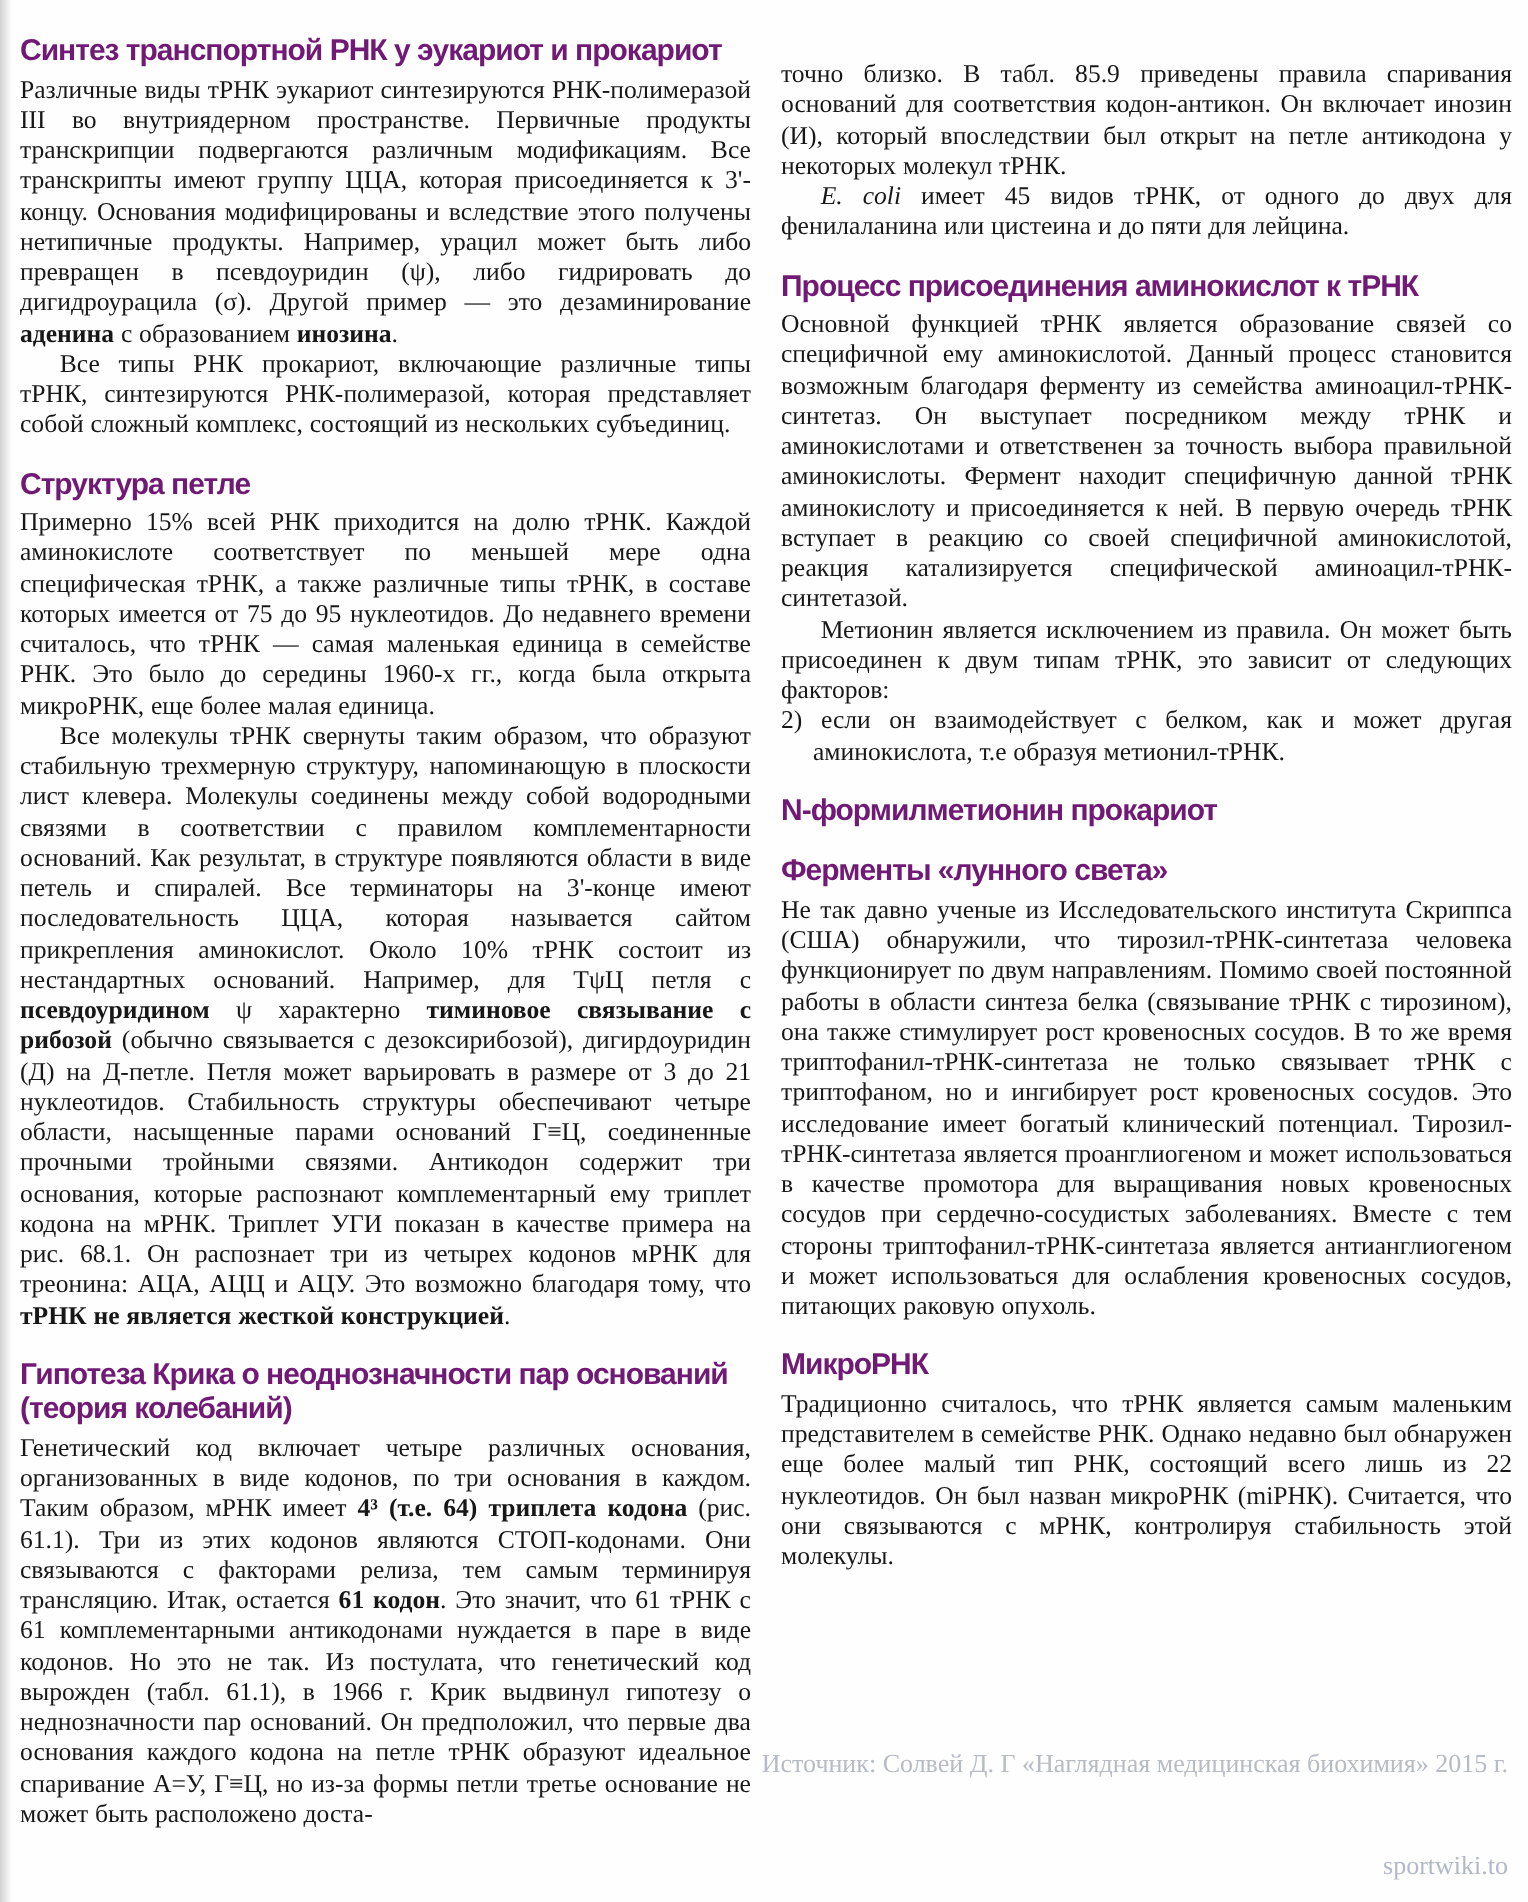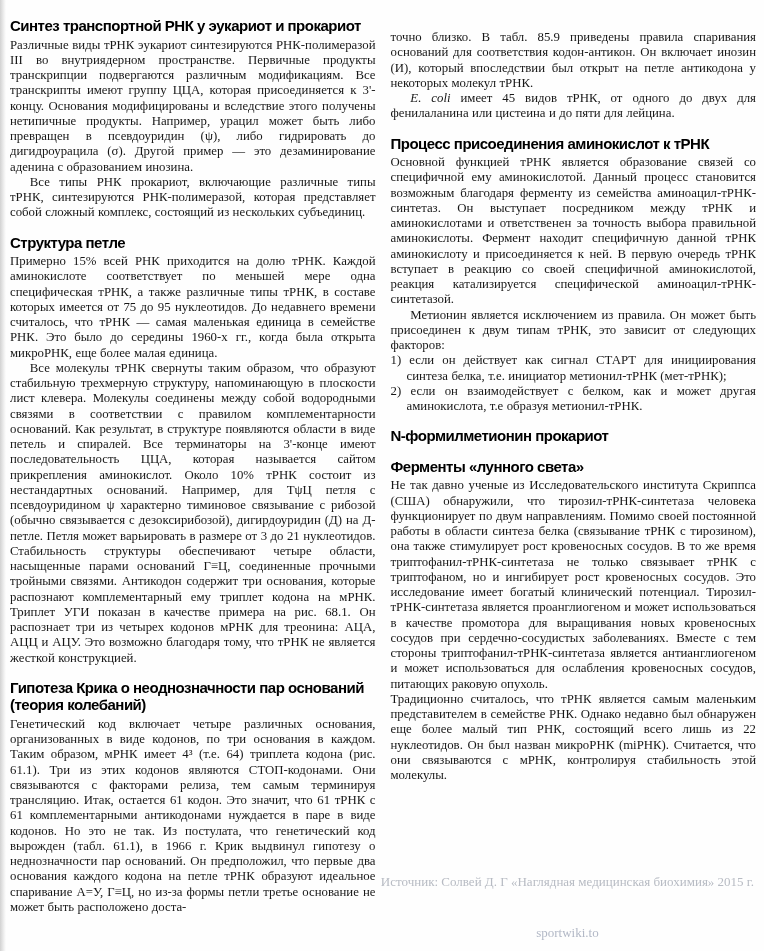--- a/index.html
+++ b/index.html
@@ -23,39 +23,39 @@
   }
   .col{min-width:0;}
   .col.right{padding-top:13px;}
   .heading{
     font-family:"Liberation Sans","DejaVu Sans",sans-serif;
     font-weight:bold;
     font-size:15px;
     line-height:17.5px;
     letter-spacing:-0.5px;
     margin:13px 0 3px 0;
-    color:#000000;
+    color:#701a75;
   }
   .col .heading:first-child{margin-top:0;}
   .para{
     font-size:12.8px;
     line-height:15.25px;
     text-align:justify;
     margin:0;
     word-spacing:0.2px;
   }
   .para.indent{text-indent:1.55em;}
   .para.list-item{padding-left:1.25em;text-indent:-1.25em;}
-  .para b{font-weight:normal;}
+  .para b{font-weight:bold;}
   .para i{font-style:italic;}
   .footer{
     position:absolute;
     right:10px;
     bottom:9px;
-    text-align:center;
+    text-align:right;
     font-size:13px;
     line-height:19px;
     color:#b7bbc3;
   }
   .footer .site{color:#b2b8c6;margin-top:32px;}
 </style>
 </head>
 <body>
 
 <div class="page-edge"></div>
@@ -70,25 +70,25 @@
       <p class="para indent"><span>Все молекулы тРНК свернуты таким образом, что образуют стабильную трехмерную структуру, напоминающую в плоскости лист клевера. Молекулы соединены между собой водородными связями в соответствии с правилом комплементарности оснований. Как результат, в структуре появляются области в виде петель и спиралей. Все терминаторы на 3'-конце имеют последовательность ЦЦА, которая называется сайтом прикрепления аминокислот. Около 10% тРНК состоит из нестандартных оснований. Например, для ТψЦ петля с </span><b>псевдоуридином</b><span> ψ характерно </span><b>тиминовое связывание с рибозой</b><span> (обычно связывается с дезоксирибозой), дигирдоуридин (Д) на Д-петле. Петля может варьировать в размере от 3 до 21 нуклеотидов. Стабильность структуры обеспечивают четыре области, насыщенные парами оснований Г≡Ц, соединенные прочными тройными связями. Антикодон содержит три основания, которые распознают комплементарный ему триплет кодона на мРНК. Триплет УГИ показан в качестве примера на рис. 68.1. Он распознает три из четырех кодонов мРНК для треонина: АЦА, АЦЦ и АЦУ. Это возможно благодаря тому, что </span><b>тРНК не является жесткой конструкцией</b><span>.</span></p>
       <h2 class="heading">Гипотеза Крика о неоднозначности пар оснований (теория колебаний)</h2>
       <p class="para"><span>Генетический код включает четыре различных основания, организованных в виде кодонов, по три основания в каждом. Таким образом, мРНК имеет </span><b>4³ (т.е. 64) триплета кодона</b><span> (рис. 61.1). Три из этих кодонов являются СТОП-кодонами. Они связываются с факторами релиза, тем самым терминируя трансляцию. Итак, остается </span><b>61 кодон</b><span>. Это значит, что 61 тРНК с 61 комплементарными антикодонами нуждается в паре в виде кодонов. Но это не так. Из постулата, что генетический код вырожден (табл. 61.1), в 1966 г. Крик выдвинул гипотезу о неднозначности пар оснований. Он предположил, что первые два основания каждого кодона на петле тРНК образуют идеальное спаривание А=У, Г≡Ц, но из-за формы петли третье основание не может быть расположено доста-</span></p>
     </div>
   <div class="col right">
       <p class="para"><span>точно близко. В табл. 85.9 приведены правила спаривания оснований для соответствия кодон-антикон. Он включает инозин (И), который впоследствии был открыт на петле антикодона у некоторых молекул тРНК.</span></p>
       <p class="para indent"><i>E. coli</i><span> имеет 45 видов тРНК, от одного до двух для фенилаланина или цистеина и до пяти для лейцина.</span></p>
       <h2 class="heading">Процесс присоединения аминокислот к тРНК</h2>
       <p class="para"><span>Основной функцией тРНК является образование связей со специфичной ему аминокислотой. Данный процесс становится возможным благодаря ферменту из семейства аминоацил-тРНК-синтетаз. Он выступает посредником между тРНК и аминокислотами и ответственен за точность выбора правильной аминокислоты. Фермент находит специфичную данной тРНК аминокислоту и присоединяется к ней. В первую очередь тРНК вступает в реакцию со своей специфичной аминокислотой, реакция катализируется специфической аминоацил-тРНК-синтетазой.</span></p>
       <p class="para indent"><span>Метионин является исключением из правила. Он может быть присоединен к двум типам тРНК, это зависит от следующих факторов:</span></p>
-      <p class="para list-item"><span>1) </span><span>если он действует как сигнал СТАРТ для инициирования синтеза белка, т.е. инициатор метионил-тРНК (мет-тРНК);</span></p>
       <p class="para list-item"><span>2) </span><span>если он взаимодействует с белком, как и может другая аминокислота, т.е образуя метионил-тРНК.</span></p>
       <h2 class="heading">N-формилметионин прокариот</h2>
       <h2 class="heading">Ферменты «лунного света»</h2>
       <p class="para"><span>Не так давно ученые из Исследовательского института Скриппса (США) обнаружили, что тирозил-тРНК-синтетаза человека функционирует по двум направлениям. Помимо своей постоянной работы в области синтеза белка (связывание тРНК с тирозином), она также стимулирует рост кровеносных сосудов. В то же время триптофанил-тРНК-синтетаза не только связывает тРНК с триптофаном, но и ингибирует рост кровеносных сосудов. Это исследование имеет богатый клинический потенциал. Тирозил-тРНК-синтетаза является проанглиогеном и может использоваться в качестве промотора для выращивания новых кровеносных сосудов при сердечно-сосудистых заболеваниях. Вместе с тем стороны триптофанил-тРНК-синтетаза является антианглиогеном и может использоваться для ослабления кровеносных сосудов, питающих раковую опухоль.</span></p>
+      <h2 class="heading">МикроРНК</h2>
       <p class="para"><span>Традиционно считалось, что тРНК является самым маленьким представителем в семействе РНК. Однако недавно был обнаружен еще более малый тип РНК, состоящий всего лишь из 22 нуклеотидов. Он был назван микроРНК (miРНК). Считается, что они связываются с мРНК, контролируя стабильность этой молекулы.</span></p>
     </div>
 </div>
 
 <div class="footer">
   <div>Источник: Солвей Д. Г «Наглядная медицинская биохимия» 2015 г.</div>
   <div class="site">sportwiki.to</div>
 </div>
 
 </body></html>

